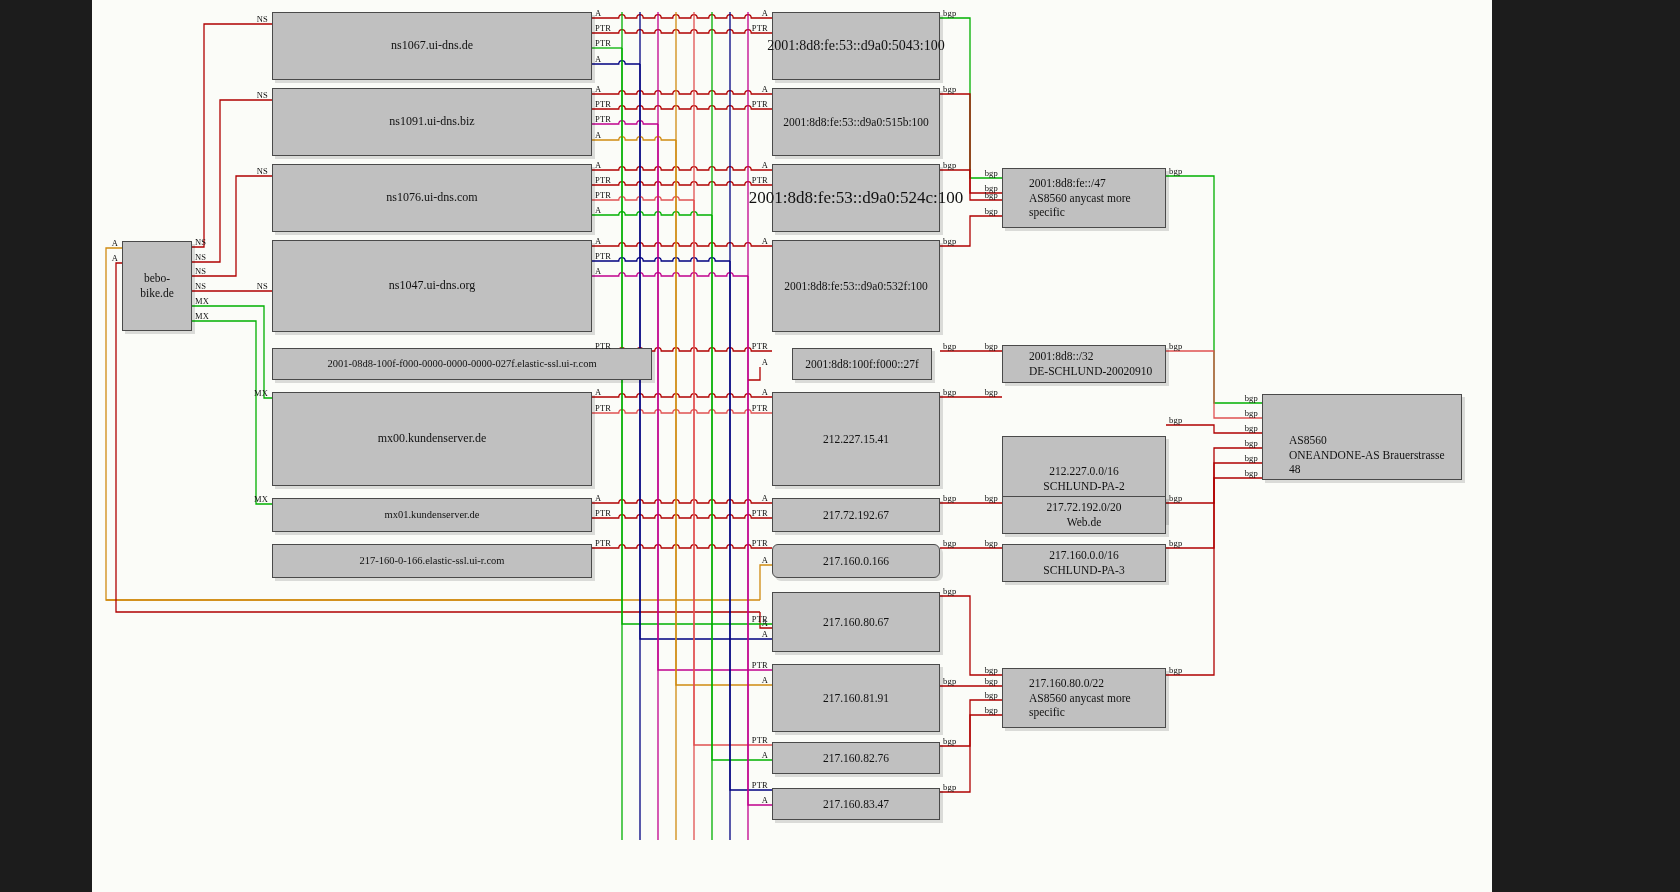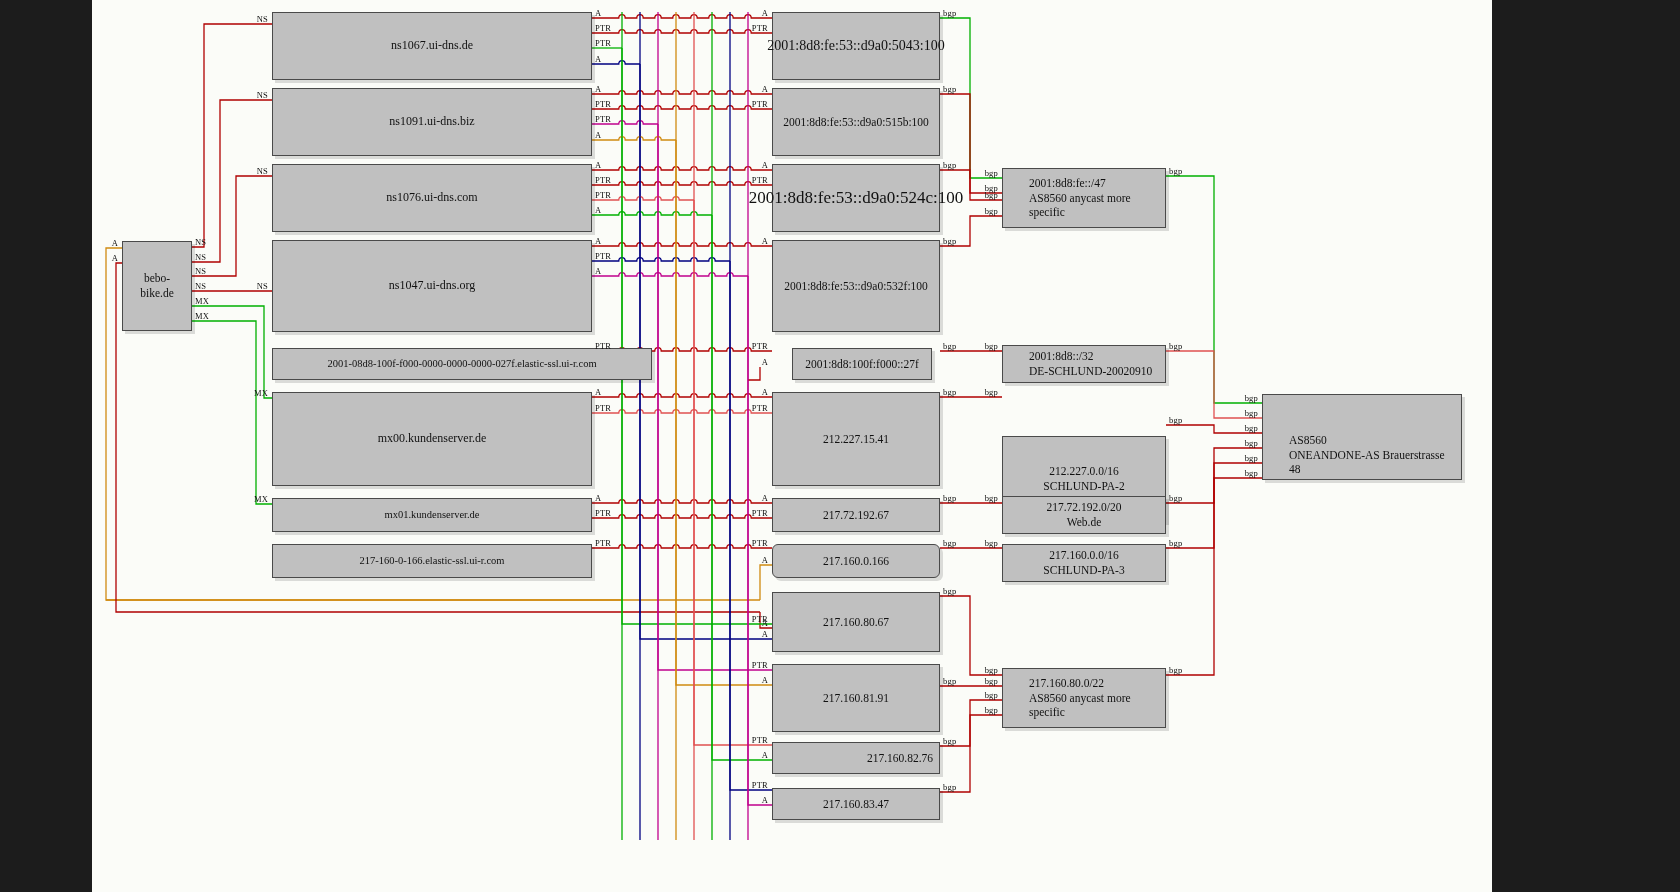--- a/index.html
+++ b/index.html
@@ -144,21 +144,21 @@
         </div>
         <div class="node" style="left: 680px; top: 544px; width: 168px; height: 34px; border-radius: 6px;">
           <span class="lbl" style="font-size: 11.5px;">217.160.0.166</span>
         </div>
         <div class="node" style="left: 680px; top: 592px; width: 168px; height: 60px;">
           <span class="lbl" style="font-size: 11.5px;">217.160.80.67</span>
         </div>
         <div class="node" style="left: 680px; top: 664px; width: 168px; height: 68px;">
           <span class="lbl" style="font-size: 11.5px;">217.160.81.91</span>
         </div>
-        <div class="node" style="left: 680px; top: 742px; width: 168px; height: 32px; justify-content: flex-end;">
+        <div class="node" style="left: 680px; top: 742px; width: 168px; height: 32px;">
           <span class="lbl" style="font-size: 11.5px;">217.160.82.76</span>
         </div>
         <div class="node" style="left: 680px; top: 788px; width: 168px; height: 32px;">
           <span class="lbl" style="font-size: 11.5px;">217.160.83.47</span>
         </div>
         <div class="node left-align" style="left: 910px; top: 168px; width: 164px; height: 60px;">
           <span class="lbl" style="font-size: 11.5px;">2001:8d8:fe::/47
 AS8560 anycast more specific</span>
         </div>
         <div class="node left-align" style="left: 910px; top: 345px; width: 164px; height: 38px;">

